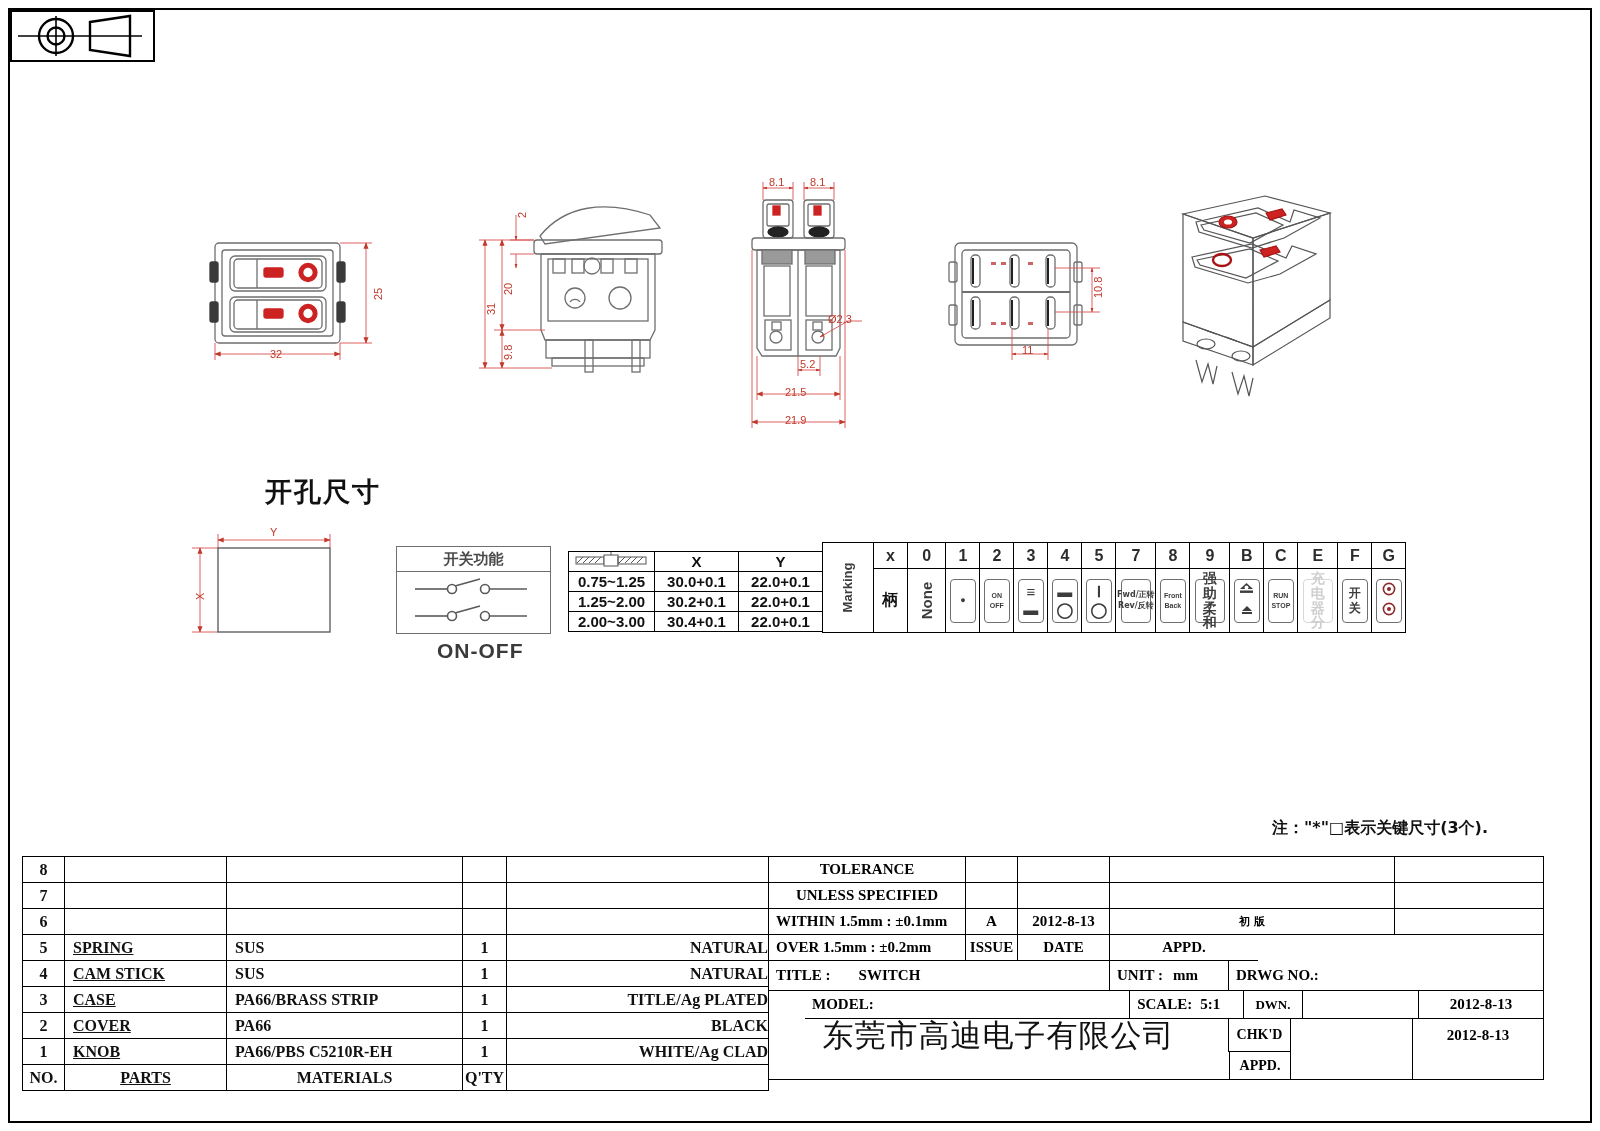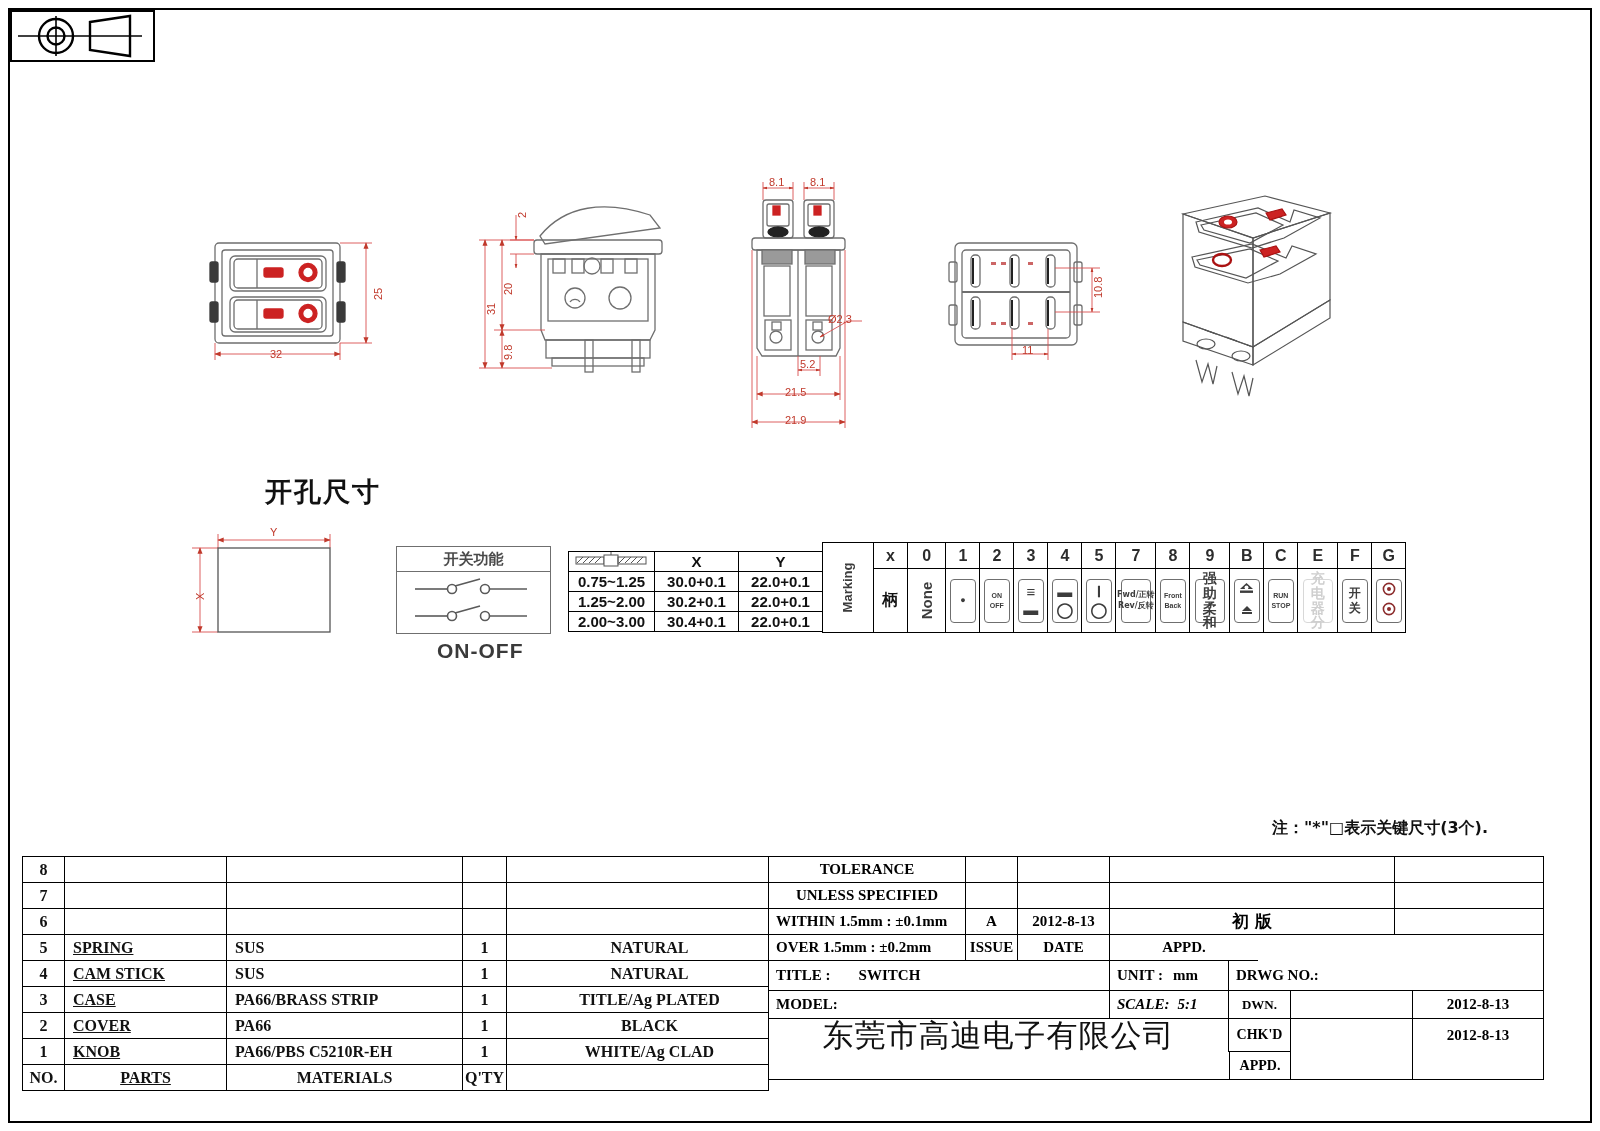--- a/index.html
+++ b/index.html
@@ -161,21 +161,21 @@
   .parts-table {
     left: 22px; top: 856px;
     font-family: "Liberation Serif", serif;
     font-size: 16px;
   }
   .parts-table td { height: 26px; border: 1.4px solid #000; }
   .parts-table td.p-no   { width: 42px; text-align: center; }
   .parts-table td.p-name { width: 162px; text-align: left;  padding-left: 8px; text-decoration: underline; }
   .parts-table td.p-mat  { width: 236px; text-align: left;  padding-left: 8px; }
   .parts-table td.p-qty  { width: 44px; text-align: center; }
-  .parts-table td.p-fin  { width: 262px; text-align: center;  padding-left: 24px; }
+  .parts-table td.p-fin  { width: 262px; text-align: right;  padding-left: 24px; }
   .parts-table tr.hdr td { text-align: center; padding-left: 0; }
 
   
   .title-block {
     position: absolute;
     left: 768px; top: 856px;
     width: 776px;
     border: 1.4px solid #000;
     background: #fff;
     font-family: "Liberation Serif", serif;
@@ -753,21 +753,21 @@
       <div class="tb-cell" style="width:52px;height:26px;"></div>
       <div class="tb-cell" style="width:92px;height:26px;"></div>
       <div class="tb-cell" style="width:285px;height:26px;"></div>
       <div class="tb-cell" style="width:148px;height:26px;"></div>
     </div>
 
     <div class="tb-row">
       <div class="tb-cell tb-left" style="width:197px;height:26px;">WITHIN 1.5mm : ±0.1mm</div>
       <div class="tb-cell" style="width:52px;height:26px;">A</div>
       <div class="tb-cell" style="width:92px;height:26px;">2012-8-13</div>
-      <div class="tb-cell cn" style="width:285px;height:26px;font-size:17px;">初  版</div>
+      <div class="tb-cell cn" style="width:285px;height:26px;font-size:11px;">初  版</div>
       <div class="tb-cell" style="width:148px;height:26px;"></div>
     </div>
 
     <div class="tb-row">
       <div class="tb-cell tb-left" style="width:197px;height:26px;">OVER 1.5mm : ±0.2mm</div>
       <div class="tb-cell" style="width:52px;height:26px;">ISSUE</div>
       <div class="tb-cell" style="width:92px;height:26px;">DATE</div>
       <div class="tb-cell" style="width:148px;height:26px;">APPD.</div>
     </div>
 
@@ -783,26 +783,26 @@
         <span>mm</span>
       </div>
       <div class="tb-cell tb-left" style="width:314px;height:30px;">
         <span>DRWG NO.:</span>
         <span style="display:inline-block;width:8px;"></span>
         <span></span>
       </div>
     </div>
 
     <div class="tb-row">
-      <div class="tb-cell tb-left" style="width:341px;height:28px;">
+      <div class="tb-cell tb-left" style="width:341px;height:28px;margin-left:36px;">
         <span>MODEL:</span>
         <span style="display:inline-block;width:10px;"></span>
         <span></span>
       </div>
-      <div class="tb-cell tb-left" style="width:119px;height:28px;font-style:italic;">
+      <div class="tb-cell tb-left" style="width:119px;height:28px;">
         <span>SCALE:</span>
         <span style="display:inline-block;width:8px;"></span>
         <span>5:1</span>
       </div>
       <div class="tb-cell" style="width:62px;height:28px;font-size:13px;">DWN.</div>
       <div class="tb-cell" style="width:122px;height:28px;"></div>
       <div class="tb-cell" style="width:130px;height:28px;">2012-8-13</div>
     </div>
 
     <div class="tb-row">

